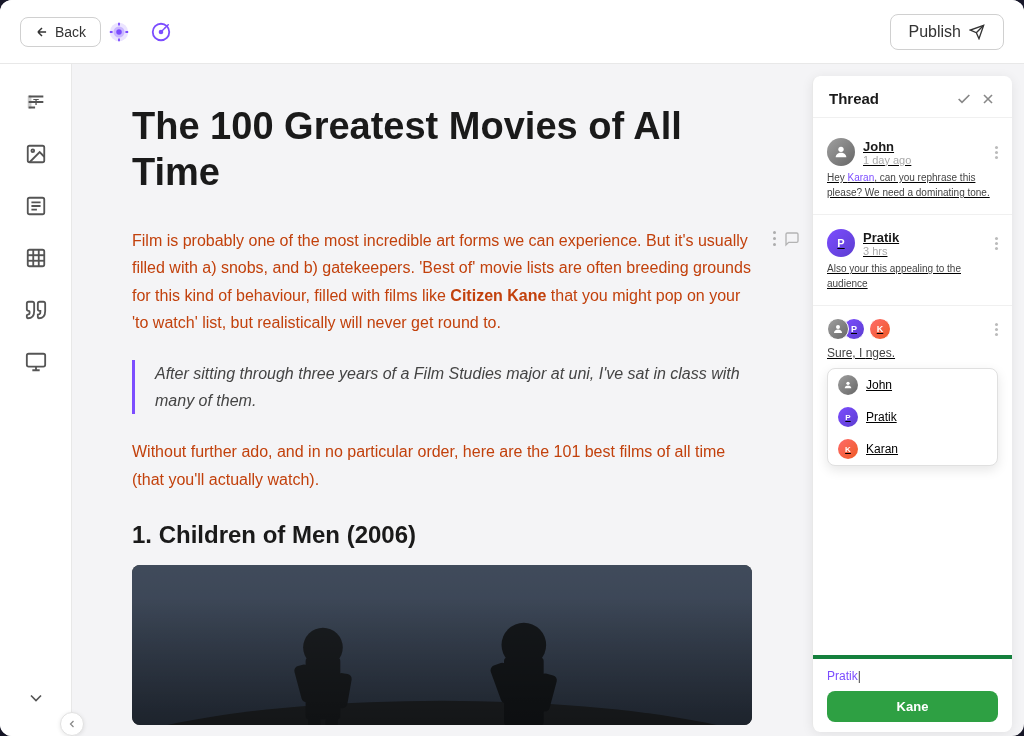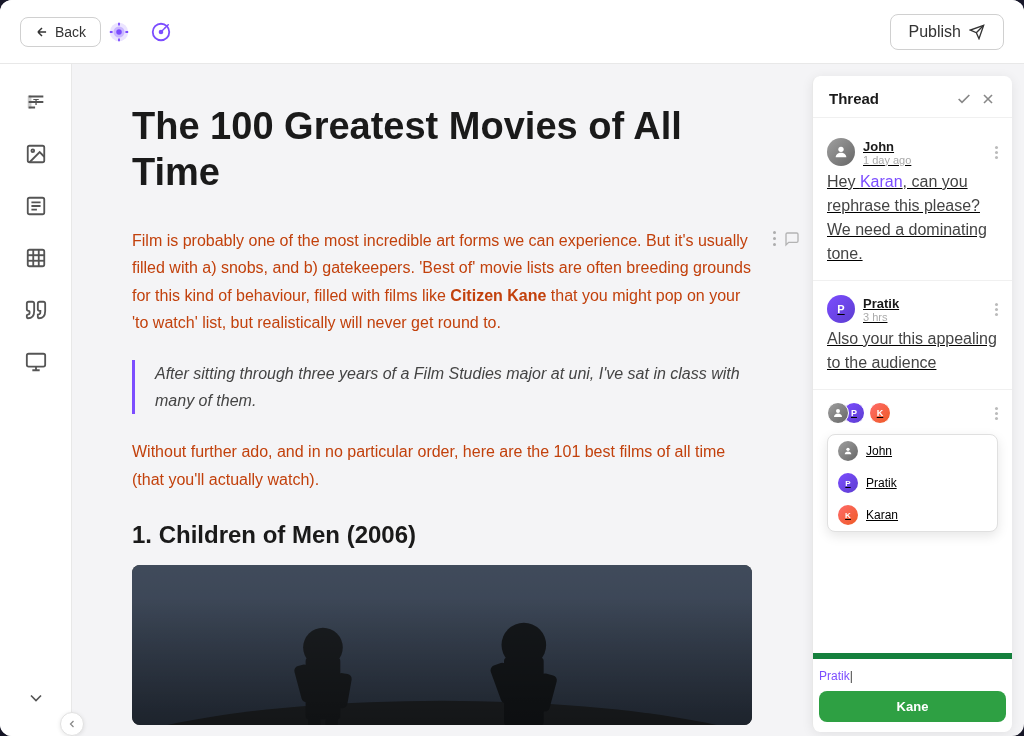--- a/index.html
+++ b/index.html
@@ -352,21 +352,21 @@
 
     .message-more span {
       width: 3px;
       height: 3px;
       background: #bbb;
       border-radius: 50%;
       display: block;
     }
 
     .message-body {
-      font-size: 16px;
+      font-size: 10px;
       line-height: 1.5;
       color: #444;
       margin-top: 2px;
     }
 
     .mention {
       color: #7c4dff;
       font-weight: 500;
     }
 
@@ -442,22 +442,22 @@
     }
 
     .suggestion-item .avatar {
       width: 20px;
       height: 20px;
       font-size: 8px;
     }
 
     
     .thread-footer {
-      padding: 10px 6px;
-      border-top: 6px solid #15803d;
+      padding: 10px 14px;
+      border-top: 4px solid #15803d;
     }
 
     .thread-input-row {
       display: flex;
       align-items: center;
       gap: 8px;
     }
 
     .pratik-typing {
       font-size: 12px;
@@ -767,20 +767,23 @@
               </div>
               <div class="reply-avatar-stack" style="margin-left:6px;">
                 <div class="avatar avatar-karan" style="z-index:1;">K</div>
               </div>
               <div class="reply-more">
                 <span></span>
                   <span></span>
                   <span></span>
               </div>
             </div>
+            <p class="reply-group-body">
+              Sure, I <span>nges.</span>
+            </p>
           </div>
 
           <div class="mention-suggestion">
             <div class="suggestion-item">
               <div class="avatar avatar-john">
                 <svg width="10" height="10" viewBox="0 0 24 24" fill="white">
                   <circle cx="12" cy="8" r="4"></circle>
                     <path d="M4 20c0-4 3.6-7 8-7s8 3 8 7"></path>
                 </svg>
               </div>

